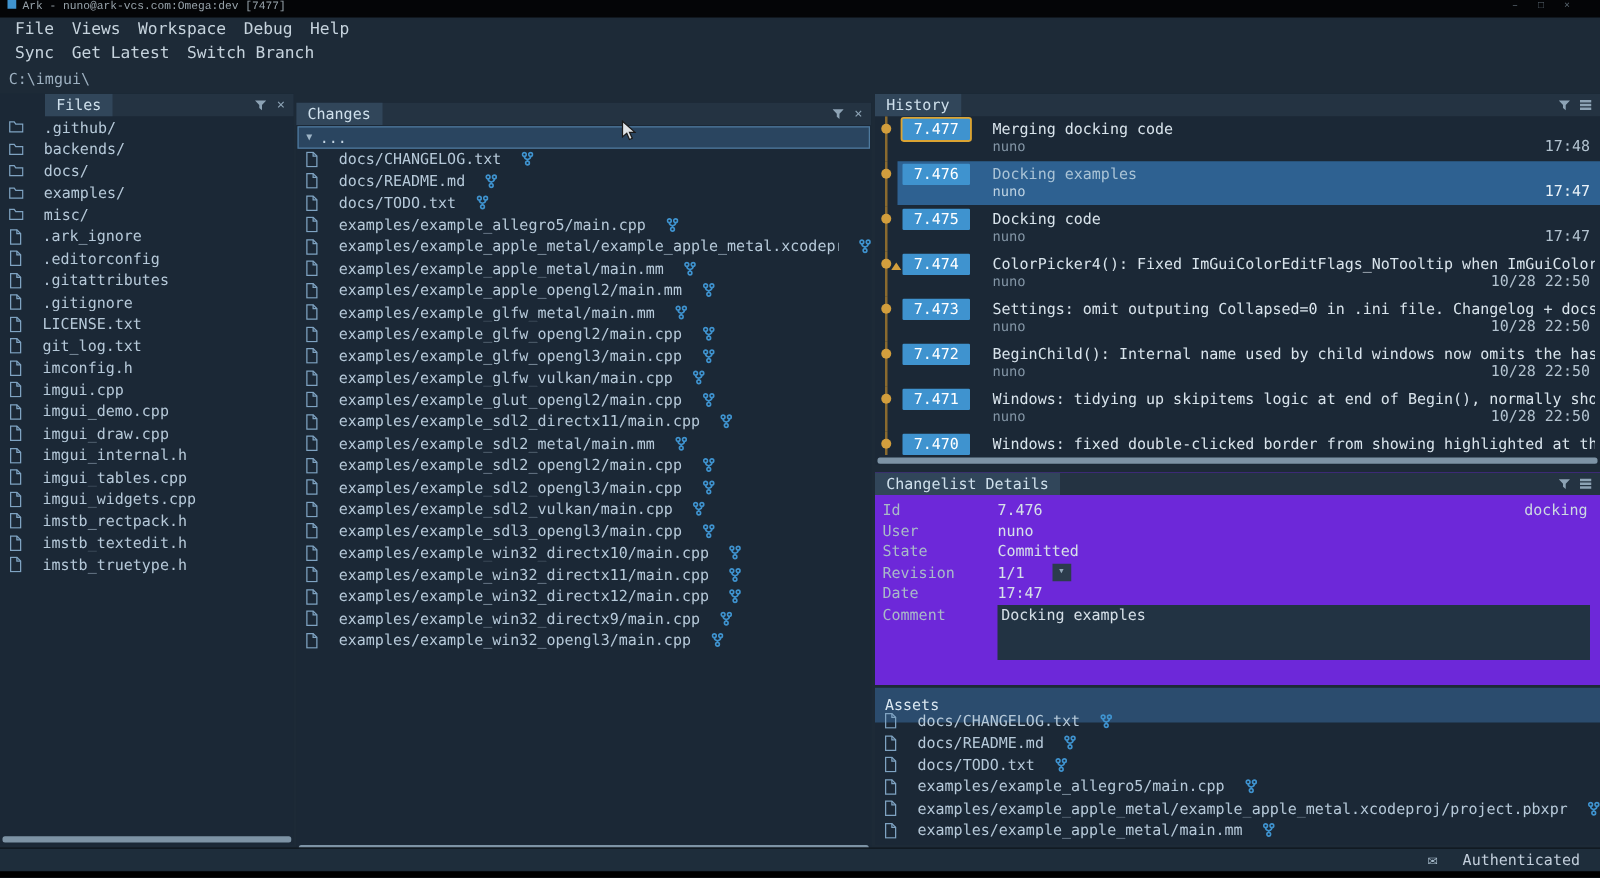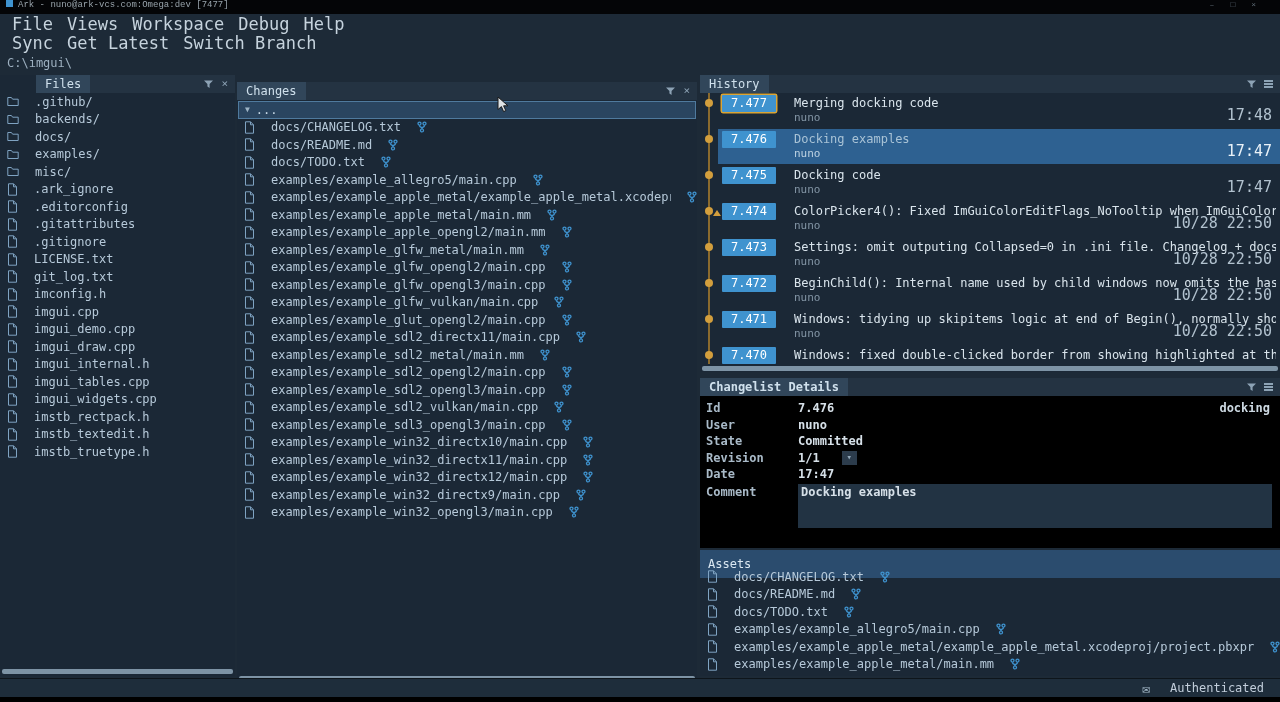--- a/index.html
+++ b/index.html
@@ -8,30 +8,30 @@
   .app{position:absolute;inset:0;background:#1d2a37;}
 
   
   .titlebar{position:absolute;left:0;top:0;width:1280px;height:14px;background:#040507;display:flex;padding:0 6px;font-family:Liberation Mono, monospace;font-size:9px;color:#98a3ab;}
   .app-icon{width:7px;height:7px;background:#3f93cf;margin-right:5px;flex-shrink:0;}
   .win-controls{margin-left:auto;display:flex;gap:16px;font-size:8px;color:#5e6b75;padding-right:18px;}
 
   
   .menubar{position:absolute;left:0;top:14px;width:1280px;height:19px;display:flex;align-items:center;padding:0 5px;}
   .toolbar{position:absolute;left:0;top:33px;width:1280px;height:19px;display:flex;align-items:center;padding:0 5px;}
-  .mi,.ti{padding:1px 7px;color:#c6d3dd;font-size:17px;white-space:nowrap;cursor:default;}
+  .mi,.ti{padding:1px 7px;color:#c6d3dd;font-size:13px;white-space:nowrap;cursor:default;}
   .addressbar{position:absolute;left:0;top:52px;width:1280px;height:21px;display:flex;align-items:center;padding:0 7px;color:#9db0c0;}
 
   
   .panel{position:absolute;background:#1b2836;overflow:hidden;}
   .files-panel{left:0;top:75px;width:235px;height:601px;padding-left:36px;}
   .changes-panel{left:237px;top:82px;width:460px;height:601px;text-align:right;}
   .right-col{position:absolute;left:700px;top:75px;width:580px;height:601px;}
   .history-sec{position:absolute;left:0;top:0;width:580px;height:297px;background:#1b2836;overflow:hidden;}
-  .details-sec{position:absolute;left:0;top:303px;width:580px;height:170px;background:#000000;overflow:hidden;font-weight:bold;}
+  .details-sec{position:absolute;left:0;top:303px;width:580px;height:170px;background:#6d28d9;overflow:hidden;}
   .assets-sec{position:absolute;left:0;top:475px;width:580px;height:126px;background:#1b2836;overflow:hidden;}
 
   .phdr{height:18px;background:#243342;display:flex;align-items:center;font-size:12px;color:#cfe0ec;}
   .phdr .chip{background:#31465a;height:18px;line-height:18px;padding:0 9px;white-space:nowrap;}
   .hicons{margin-left:auto;display:flex;gap:8px;padding-right:7px;align-items:center;color:#8da3b5;}
   .hicons .xg{font-size:11px;line-height:10px;}
   .burger{display:inline-block;width:9px;}
   .burger i{display:block;height:1.5px;background:#8da3b5;margin:1.5px 0;}
 
   .list{position:absolute;left:0;right:0;top:18px;bottom:8px;overflow:hidden;}
@@ -47,21 +47,21 @@
   .gline{position:absolute;left:8px;top:0;bottom:0;width:2px;background:#8a6a2e;}
   .gdot{position:absolute;left:5px;top:6px;width:8px;height:8px;border-radius:50%;background:#d29e3d;}
   .gmark{display:none;position:absolute;left:13px;top:9px;width:0;height:0;border-left:4px solid transparent;border-right:4px solid transparent;border-bottom:6px solid #d29e3d;}
   .marker .gmark{display:block;}
   .hcontent{position:absolute;left:18px;right:0;top:0;bottom:1px;display:flex;gap:18px;padding:2px 4px;overflow:hidden;}
   .badge{flex-shrink:0;width:54px;height:17px;line-height:17px;text-align:center;background:#3f93cf;color:#fff;border-radius:1px;}
   .current .badge{box-shadow:0 0 0 1.5px #dba433;}
   .htext{flex:1;min-width:0;overflow:hidden;}
   .hmsg{white-space:nowrap;color:#d9e4ec;line-height:16px;}
   .hauthor{font-size:11px;color:#8496a6;line-height:14px;}
-  .htime{position:absolute;right:8px;bottom:4px;font-size:15px;color:#b2c2cf;white-space:nowrap;}
+  .htime{position:absolute;right:8px;bottom:4px;font-size:12px;color:#b2c2cf;white-space:nowrap;}
   .selected .hcontent{background:#2e6191;}
   .selected .hmsg{color:#a9c3d6;}
   .selected .hauthor{color:#bdd2e2;}
   .selected .htime{color:#eaf2f8;}
 
   
   .dfields{position:absolute;left:0;right:0;top:20px;bottom:0;padding-top:2px;}
   .drow{display:flex;align-items:center;height:16.5px;padding-left:6px;white-space:nowrap;}
   .dlabel{width:92px;color:#a9bac8;flex-shrink:0;}
   .dval{color:#d6e0e8;}

